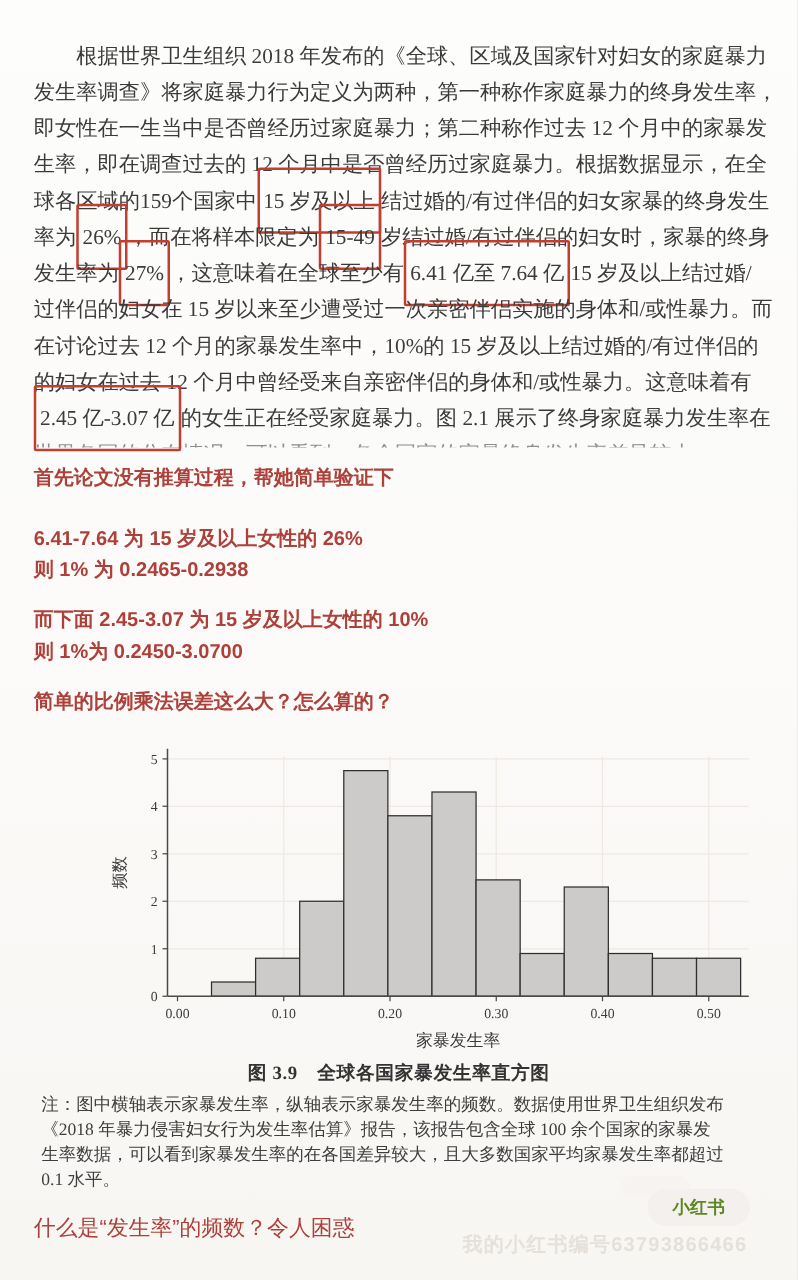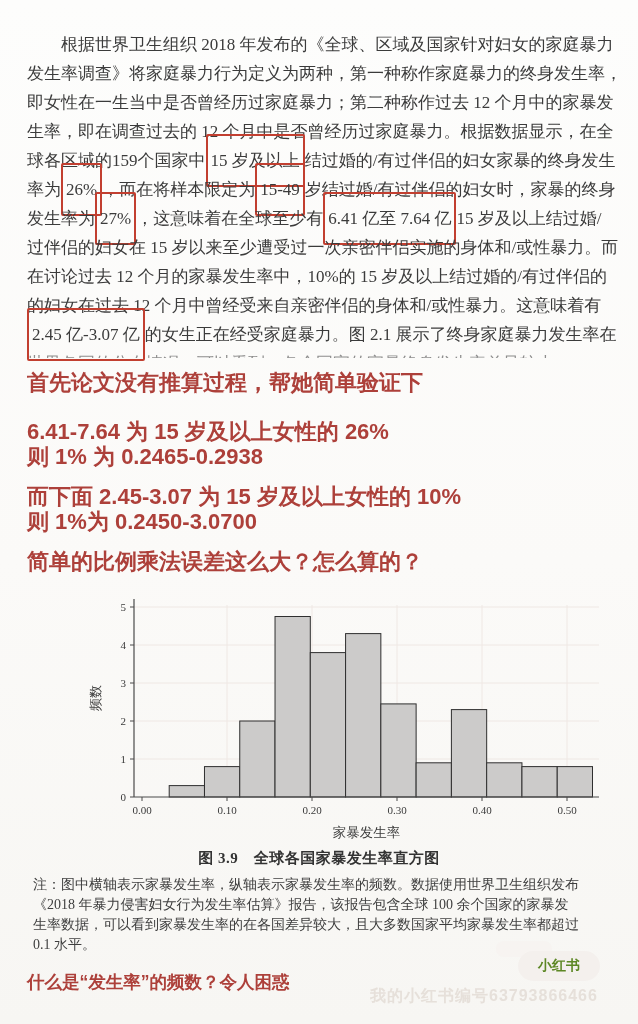--- a/index.html
+++ b/index.html
@@ -8,32 +8,32 @@
     background:linear-gradient(180deg,#fdfdfc 0%,#fbfaf8 55%,#f7f6f3 100%);
     overflow:hidden;
     font-family:"Liberation Serif","DejaVu Serif",serif;
   }
   .paragraph{margin:30px 27px 0 27px;width:584px;color:#3b3b3b;font-size:17px;line-height:29px;}
   .para-line{white-space:nowrap;}
   .para-line.indent{text-indent:34px;}
   .red-box{border:2px solid #c23f30;padding:15px 3px;border-radius:2px;}
   .clipped-line{height:9px;overflow:hidden;white-space:nowrap;color:#6a6a6a;opacity:.75;}
   .annotations{margin:12px 27px 0 27px;font-family:"Liberation Sans","DejaVu Sans",sans-serif;
-    font-weight:bold;color:#ad403a;font-size:22px;}
+    font-weight:bold;color:#ad403a;font-size:16px;}
   .anno-block{margin-bottom:15px;}
   .anno-block.first{margin-bottom:24px;}
   .anno-line{line-height:25px;white-space:nowrap;}
   .figure{margin-top:12px;}
   #chart-svg{display:block;margin-left:84px;}
   #chart-svg text{font-family:"Liberation Serif","DejaVu Serif",serif;fill:#3b3b3b;}
   .caption{text-align:center;font-size:15px;font-weight:600;color:#333;letter-spacing:.5px;margin-top:2px;}
   .note{margin:7px 33px 0 33px;font-size:14px;line-height:20px;color:#3e3e3e;}
   .note-line{white-space:nowrap;}
   .bottom-comment{margin:15px 27px 0 27px;font-family:"Liberation Sans","DejaVu Sans",sans-serif;
-    font-weight:bold;color:#ad403a;font-size:17.5px;}
+    font-weight:normal;color:#ad403a;font-size:17.5px;}
   
   .wm-bubble-small{position:absolute;right:86px;top:941px;width:56px;height:16px;border-radius:9px;
     background:#f6f3f0;opacity:.8;}
   .wm-bubble{position:absolute;right:38px;top:951px;width:82px;height:30px;border-radius:16px;
     background:#f4f0ed;color:#4d7c0f;font-family:"Liberation Sans","DejaVu Sans",sans-serif;
     font-size:14px;font-weight:bold;display:flex;align-items:center;justify-content:center;opacity:.9;}
   .wm-text{position:absolute;left:370px;top:986px;width:246px;color:#e6e0da;
     font-family:"Liberation Sans","DejaVu Sans",sans-serif;font-size:16px;font-weight:bold;
     letter-spacing:1px;filter:blur(.6px);white-space:nowrap;overflow:hidden;}
 </style>

